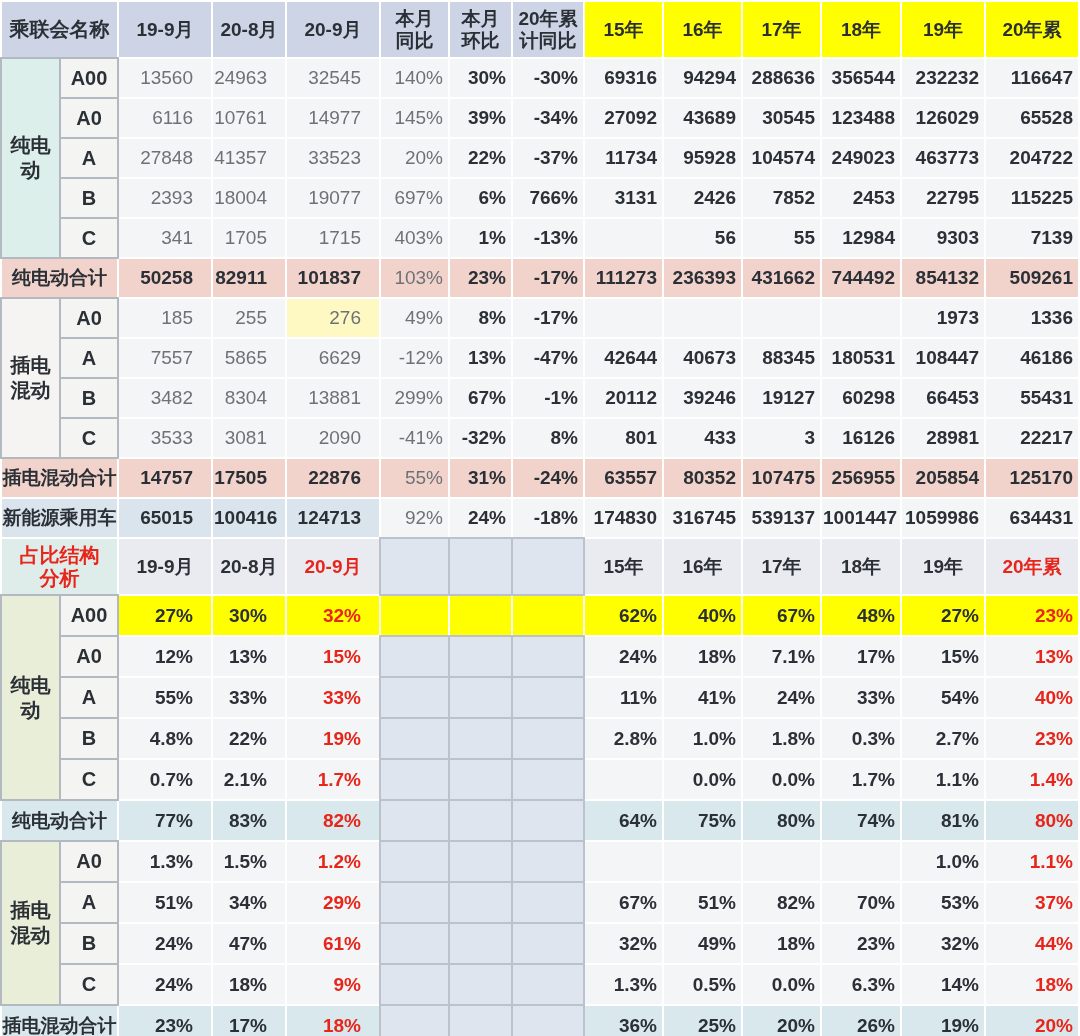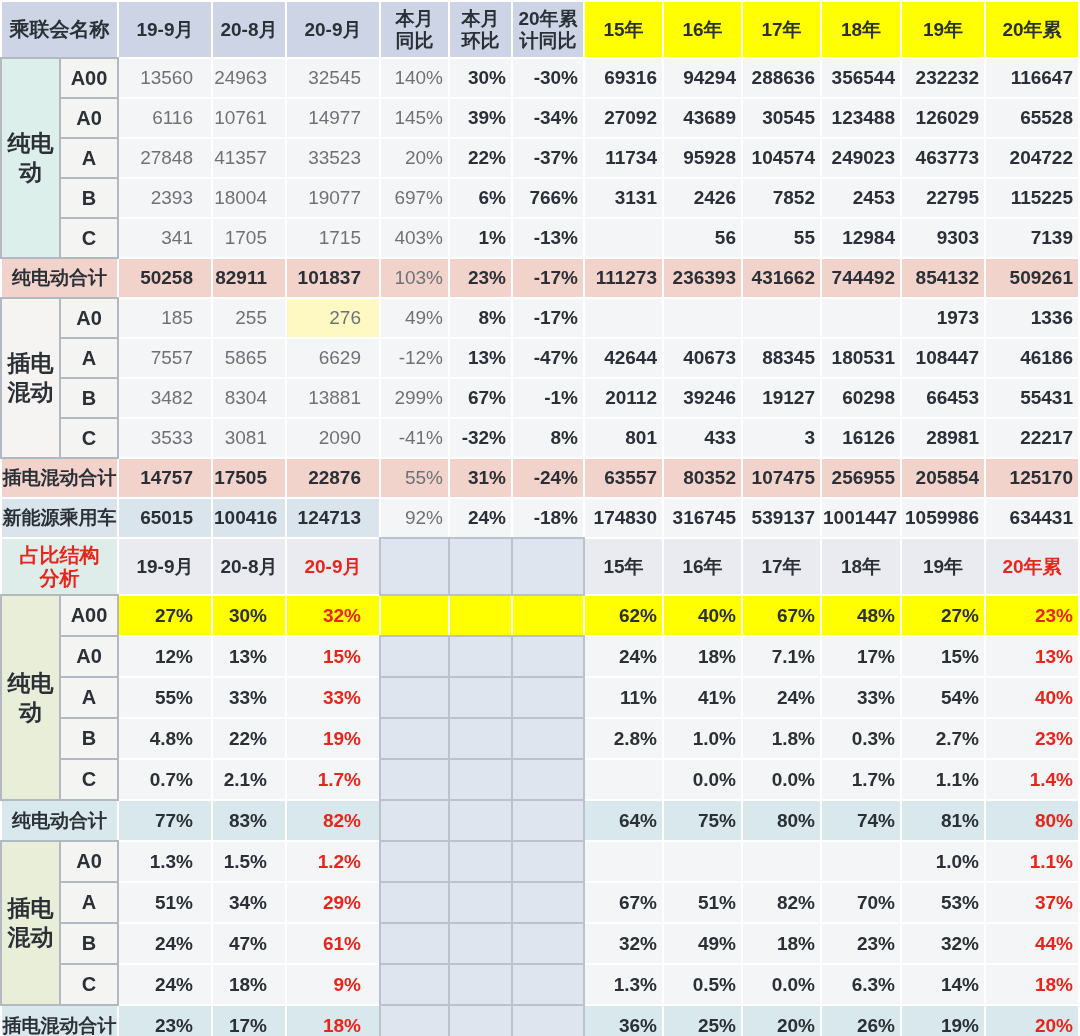--- a/index.html
+++ b/index.html
@@ -22,21 +22,21 @@
   .yellow{background:var(--yellow) !important;}
   .red{color:var(--red) !important;}
   
   td{height:36px;font-size:20px;color:var(--dark);}
   tr.s2 td{height:37px;}
   td.num{text-align:right;padding-right:5px;font-size:19px;}
   td.num.m{padding-right:18px;}
   td.light{color:var(--light);font-weight:400;}
   td.bold{font-weight:700;}
   td.group{
-    font-weight:700;font-size:23px;text-align:center;line-height:1.25;
+    font-weight:700;font-size:20px;text-align:center;line-height:1.25;
     padding:0 4px;outline:2px solid #b3b9c0;
   }
   td.cat{
     background:var(--cat);font-weight:700;text-align:center;
     outline:2px solid #b3b9c0;
   }
   td.rowlabel{font-weight:700;font-size:19px;text-align:center;padding:0;}
   td.mid{outline:2px solid #bcc2cd;}
 </style>
 </head>

